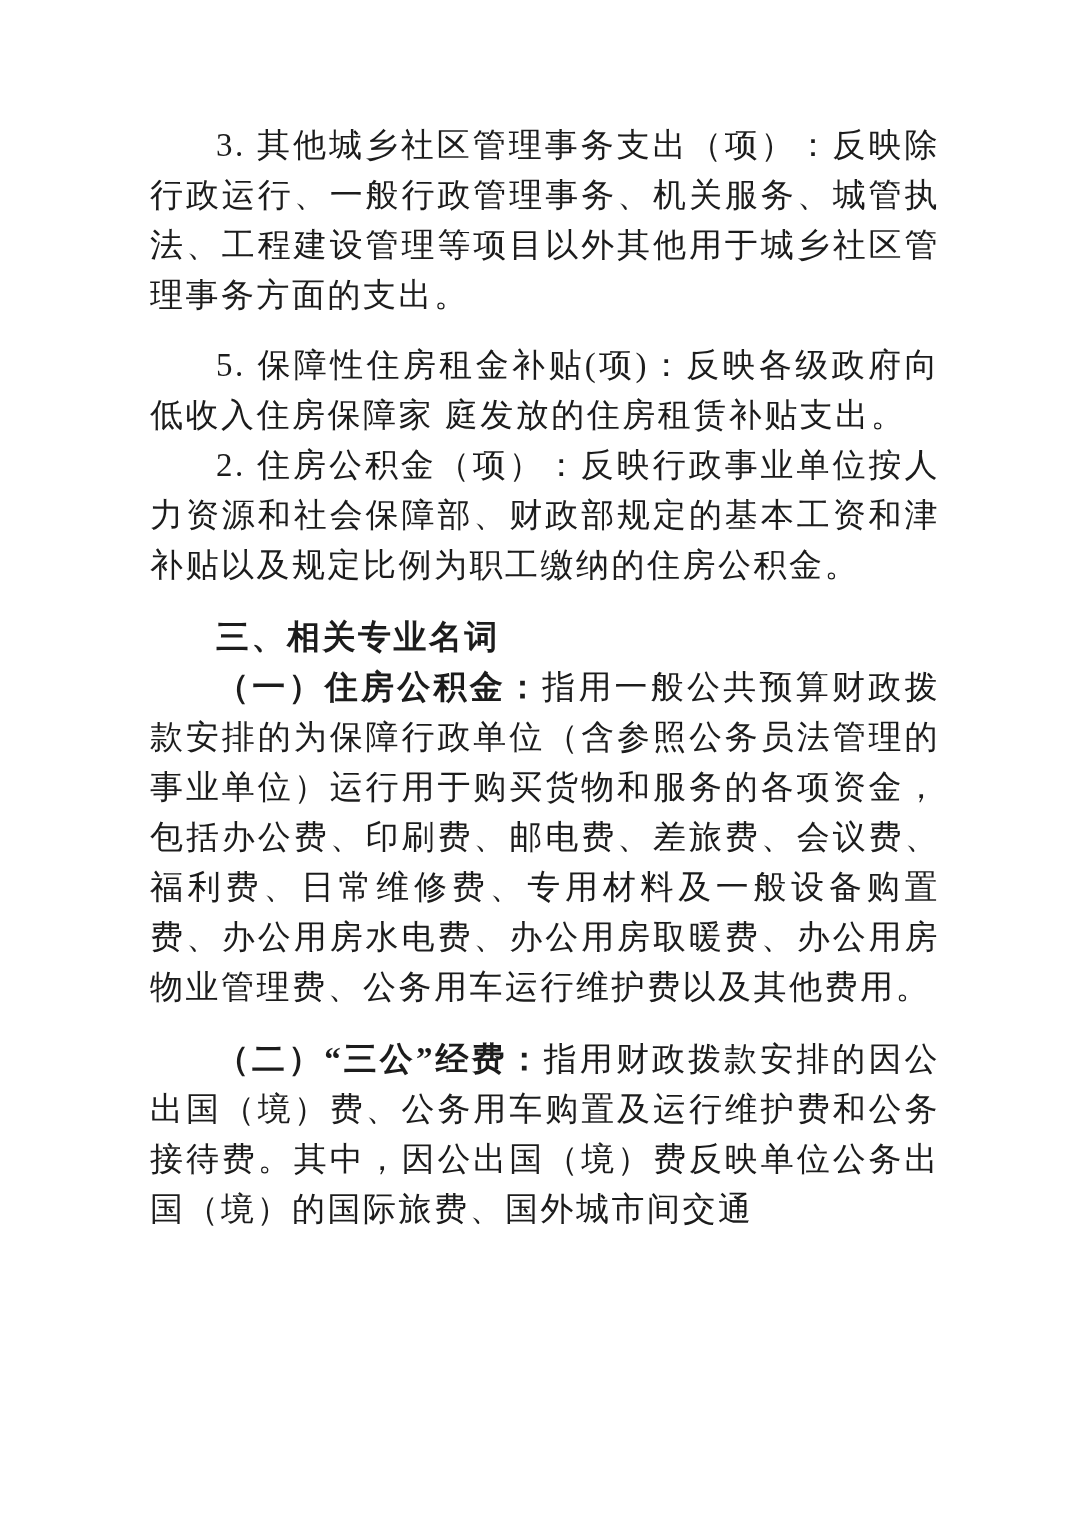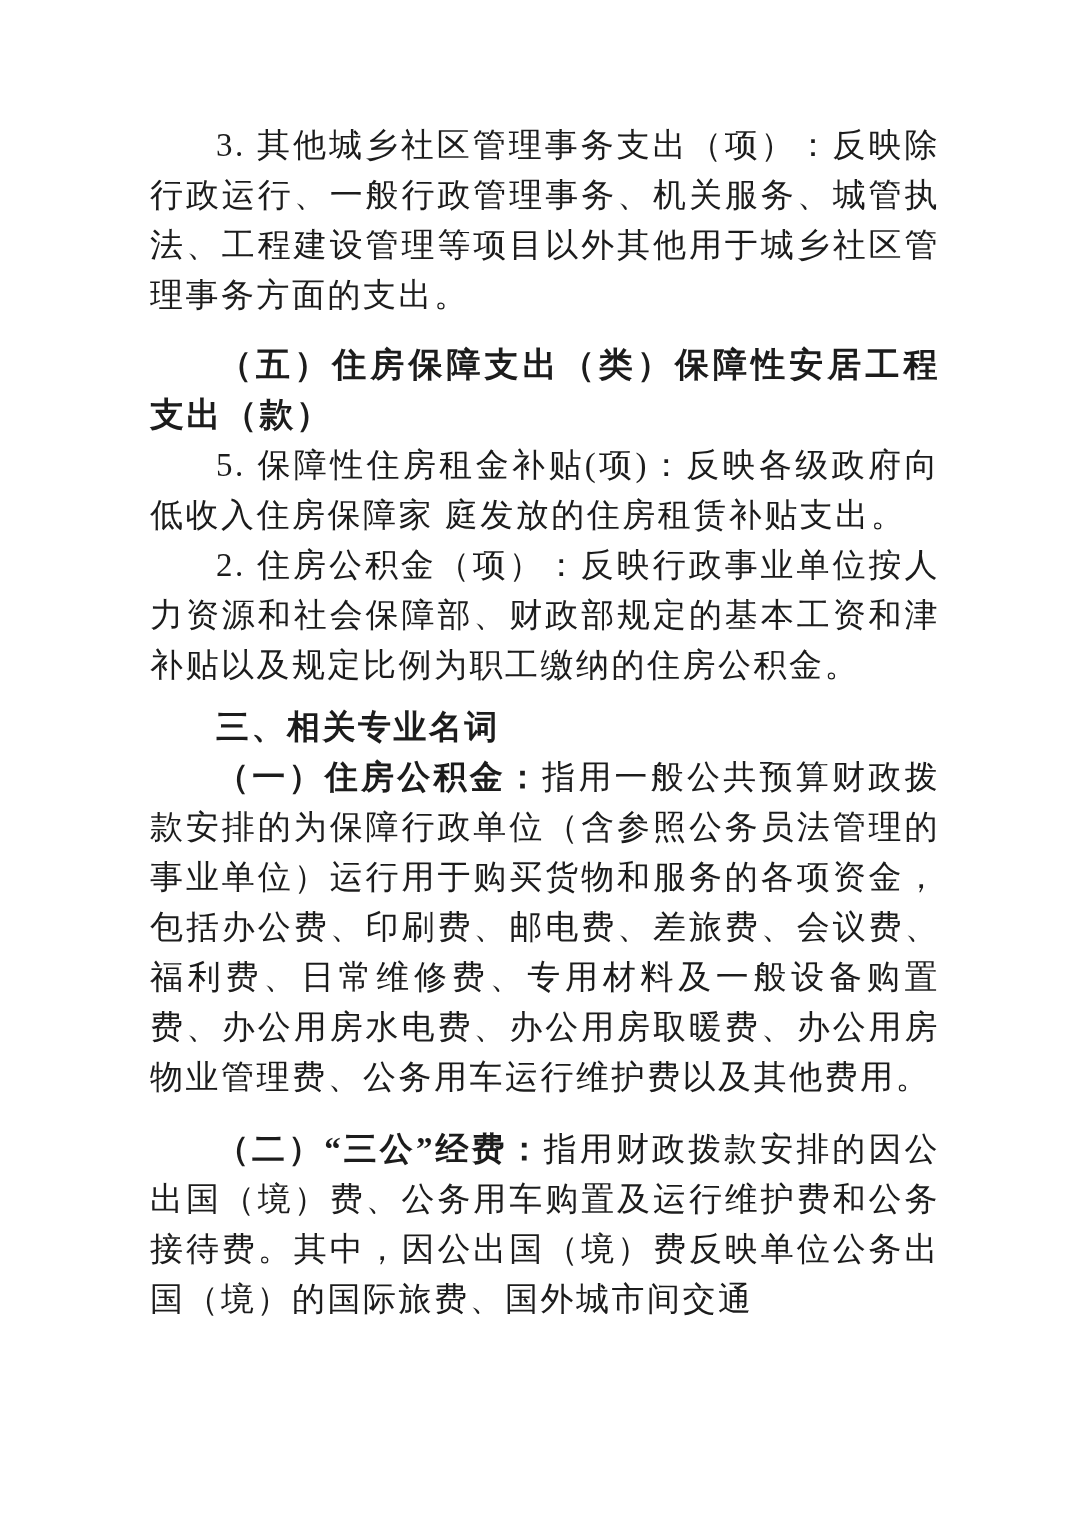--- a/index.html
+++ b/index.html
@@ -36,32 +36,31 @@
   .heading-serif {
     font-weight: 700;
     font-size: 34px;
   }
   .heading-sans {
     font-family: "Liberation Sans", sans-serif;
     font-weight: 700;
     font-size: 33px;
   }
   .sp-after { margin-bottom: 20px; }
-  .sp-before-sm { margin-top: 12px; }
+  .sp-before-sm { margin-top: 22px; }
   .sp-before-lg { margin-top: 22px; }
 </style>
 </head>
 <body>
 
 <div class="page">
 
 
   <p class="para sp-after"><span>3. 其他城乡社区管理事务支出（项）：反映除行政运行、一般行政管理事务、机关服务、城管执法、工程建设管理等项目以外其他用于城乡社区管理事务方面的支出。</span></p>
 
-  <p class="para heading-serif"><span>（五）住房保障支出（类）保障性安居工程支出（款）</span></p>
 
   <p class="para"><span>5. 保障性住房租金补贴(项)：反映各级政府向低收入住房保障家 庭发放的住房租赁补贴支出。</span></p>
 
 
   <p class="para"><span>2. 住房公积金（项）：反映行政事业单位按人力资源和社会保障部、财政部规定的基本工资和津补贴以及规定比例为职工缴纳的住房公积金。</span></p>
 
   <p class="para heading-sans sp-before-sm"><span>三、相关专业名词</span></p>
 
   <p class="para sp-after"><span class="lead">（一）住房公积金：</span><span>指用一般公共预算财政拨款安排的为保障行政单位（含参照公务员法管理的事业单位）运行用于购买货物和服务的各项资金，包括办公费、印刷费、邮电费、差旅费、会议费、福利费、日常维修费、专用材料及一般设备购置费、办公用房水电费、办公用房取暖费、办公用房物业管理费、公务用车运行维护费以及其他费用。</span></p>
 

